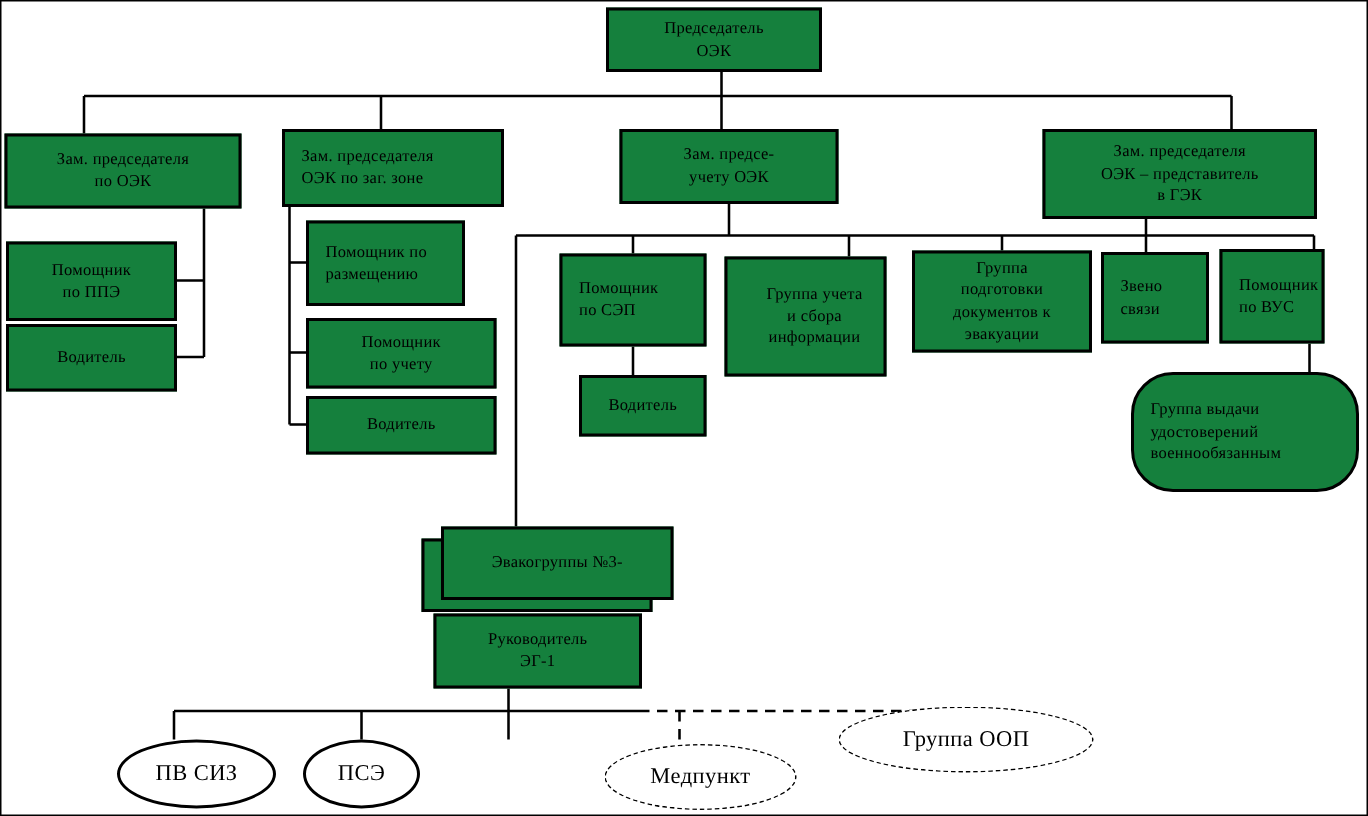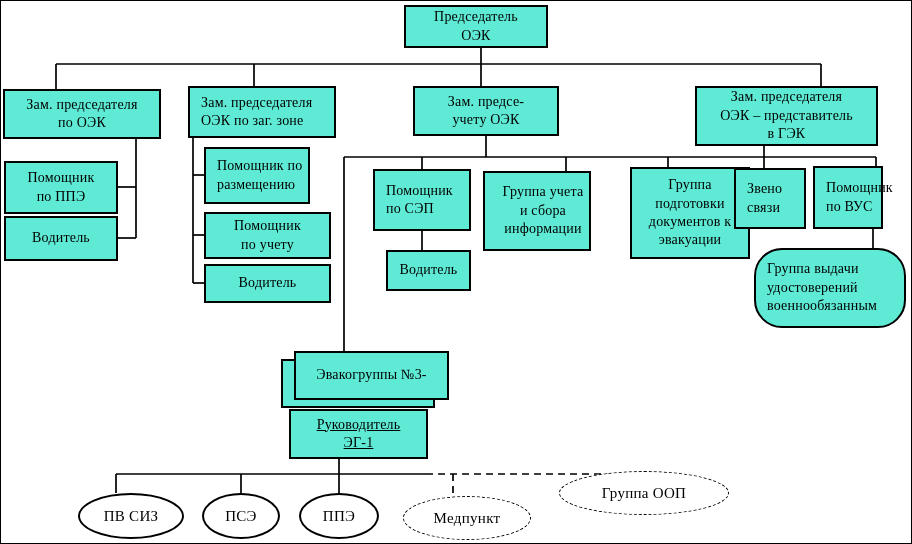--- a/index.html
+++ b/index.html
@@ -9,26 +9,26 @@
     border:1px solid #000;
     background:#fff;
     font-family:"Liberation Serif","DejaVu Serif",serif;
     overflow:hidden;
   }
   .wires{position:absolute;left:0;top:0;z-index:0;}
   .box{
     position:absolute;
     box-sizing:border-box;
     border:2px solid #000;
-    background:#5eead4;
+    background:#15803d;
     display:flex;
     align-items:center;
     justify-content:center;
     text-align:center;
-    font-size:14px;
+    font-size:11px;
     line-height:1.32;
     color:#000;
     white-space:pre-line;
     z-index:2;
     letter-spacing:.2px;
   }
   .box.left{justify-content:flex-start;text-align:left;padding-left:11px;}
   .shadow{z-index:1;}
   .ellipse{
     position:absolute;
@@ -112,36 +112,35 @@
   <div class="box" style="left:203px;top:211px;width:127px;height:47px;">Помощник
 по учету</div>
   <div class="box" style="left:203px;top:263px;width:127px;height:39px;">Водитель</div>
 
   <div class="box left" style="left:372px;top:168px;width:98px;height:62px;">Помощник
 по СЭП</div>
   <div class="box" style="left:385px;top:249px;width:85px;height:41px;">Водитель</div>
   <div class="box" style="left:482px;top:170px;width:108px;height:80px;padding-left:12px;">Группа учета
 и сбора
 информации</div>
-  <div class="box" style="left:607px;top:166px;width:120px;height:92px;margin-left:22px;">Группа
+  <div class="box" style="left:607px;top:166px;width:120px;height:68px;">Группа
 подготовки
 документов к
 эвакуации</div>
   <div class="box left" style="left:733px;top:167px;width:72px;height:61px;">Звено
 связи</div>
   <div class="box left" style="left:812px;top:165px;width:70px;height:63px;">Помощник
 по ВУС</div>
   <div class="box left" style="left:753px;top:247px;width:152px;height:80px;border-radius:28px;">Группа выдачи
 удостоверений
 военнообязанным</div>
 
   <div class="box shadow" style="left:280px;top:358px;width:154px;height:49px;"></div>
   <div class="box" style="left:293px;top:350px;width:155px;height:49px;">Эвакогруппы №3-</div>
-  <div class="box" style="left:288px;top:408px;width:139px;height:50px;text-decoration:underline;">Руководитель
+  <div class="box" style="left:288px;top:408px;width:139px;height:50px;">Руководитель
 ЭГ-1</div>
 
   <div class="ellipse" style="left:201px;top:492px;width:78px;height:46px;">ПСЭ</div>
   <div class="ellipse" style="left:77px;top:492px;width:106px;height:46px;">ПВ СИЗ</div>
-  <div class="ellipse" style="left:298px;top:492px;width:80px;height:46px;">ППЭ</div>
   <div class="ellipse dashed" style="left:402px;top:495px;width:128px;height:44px;">Медпункт</div>
   <div class="ellipse dashed" style="left:558px;top:470px;width:170px;height:44px;">Группа ООП</div>
 
 </div>
 
 </body></html>

